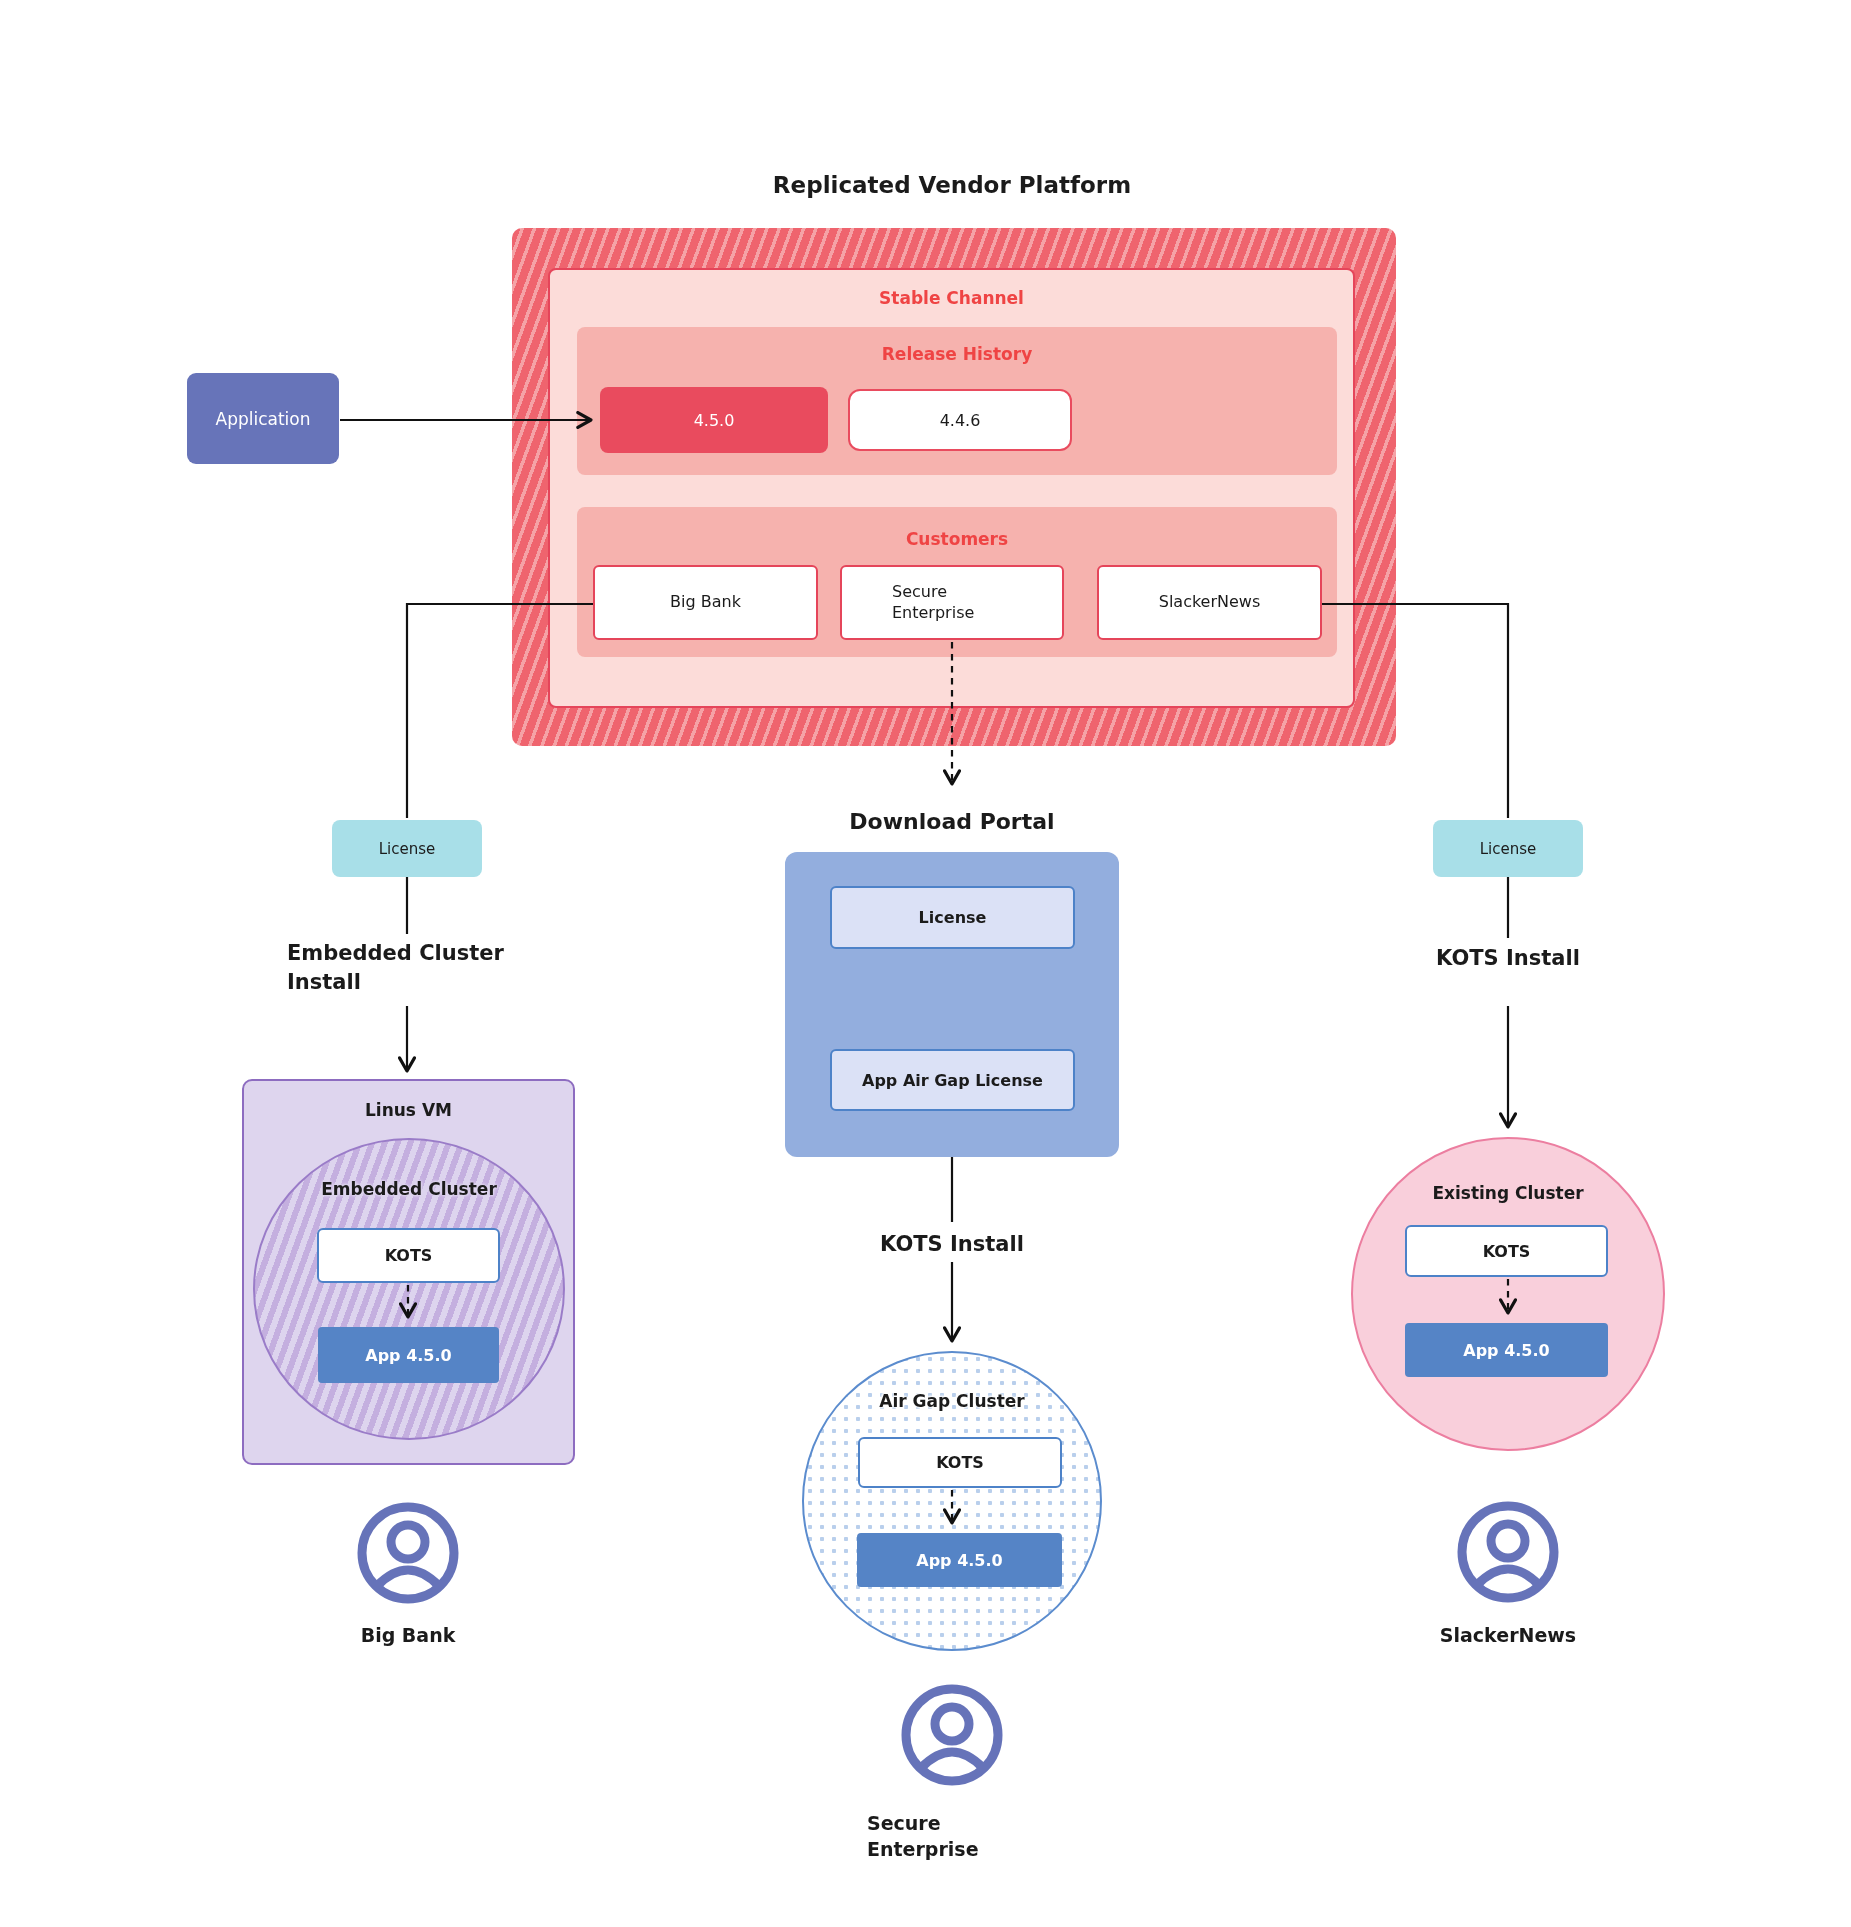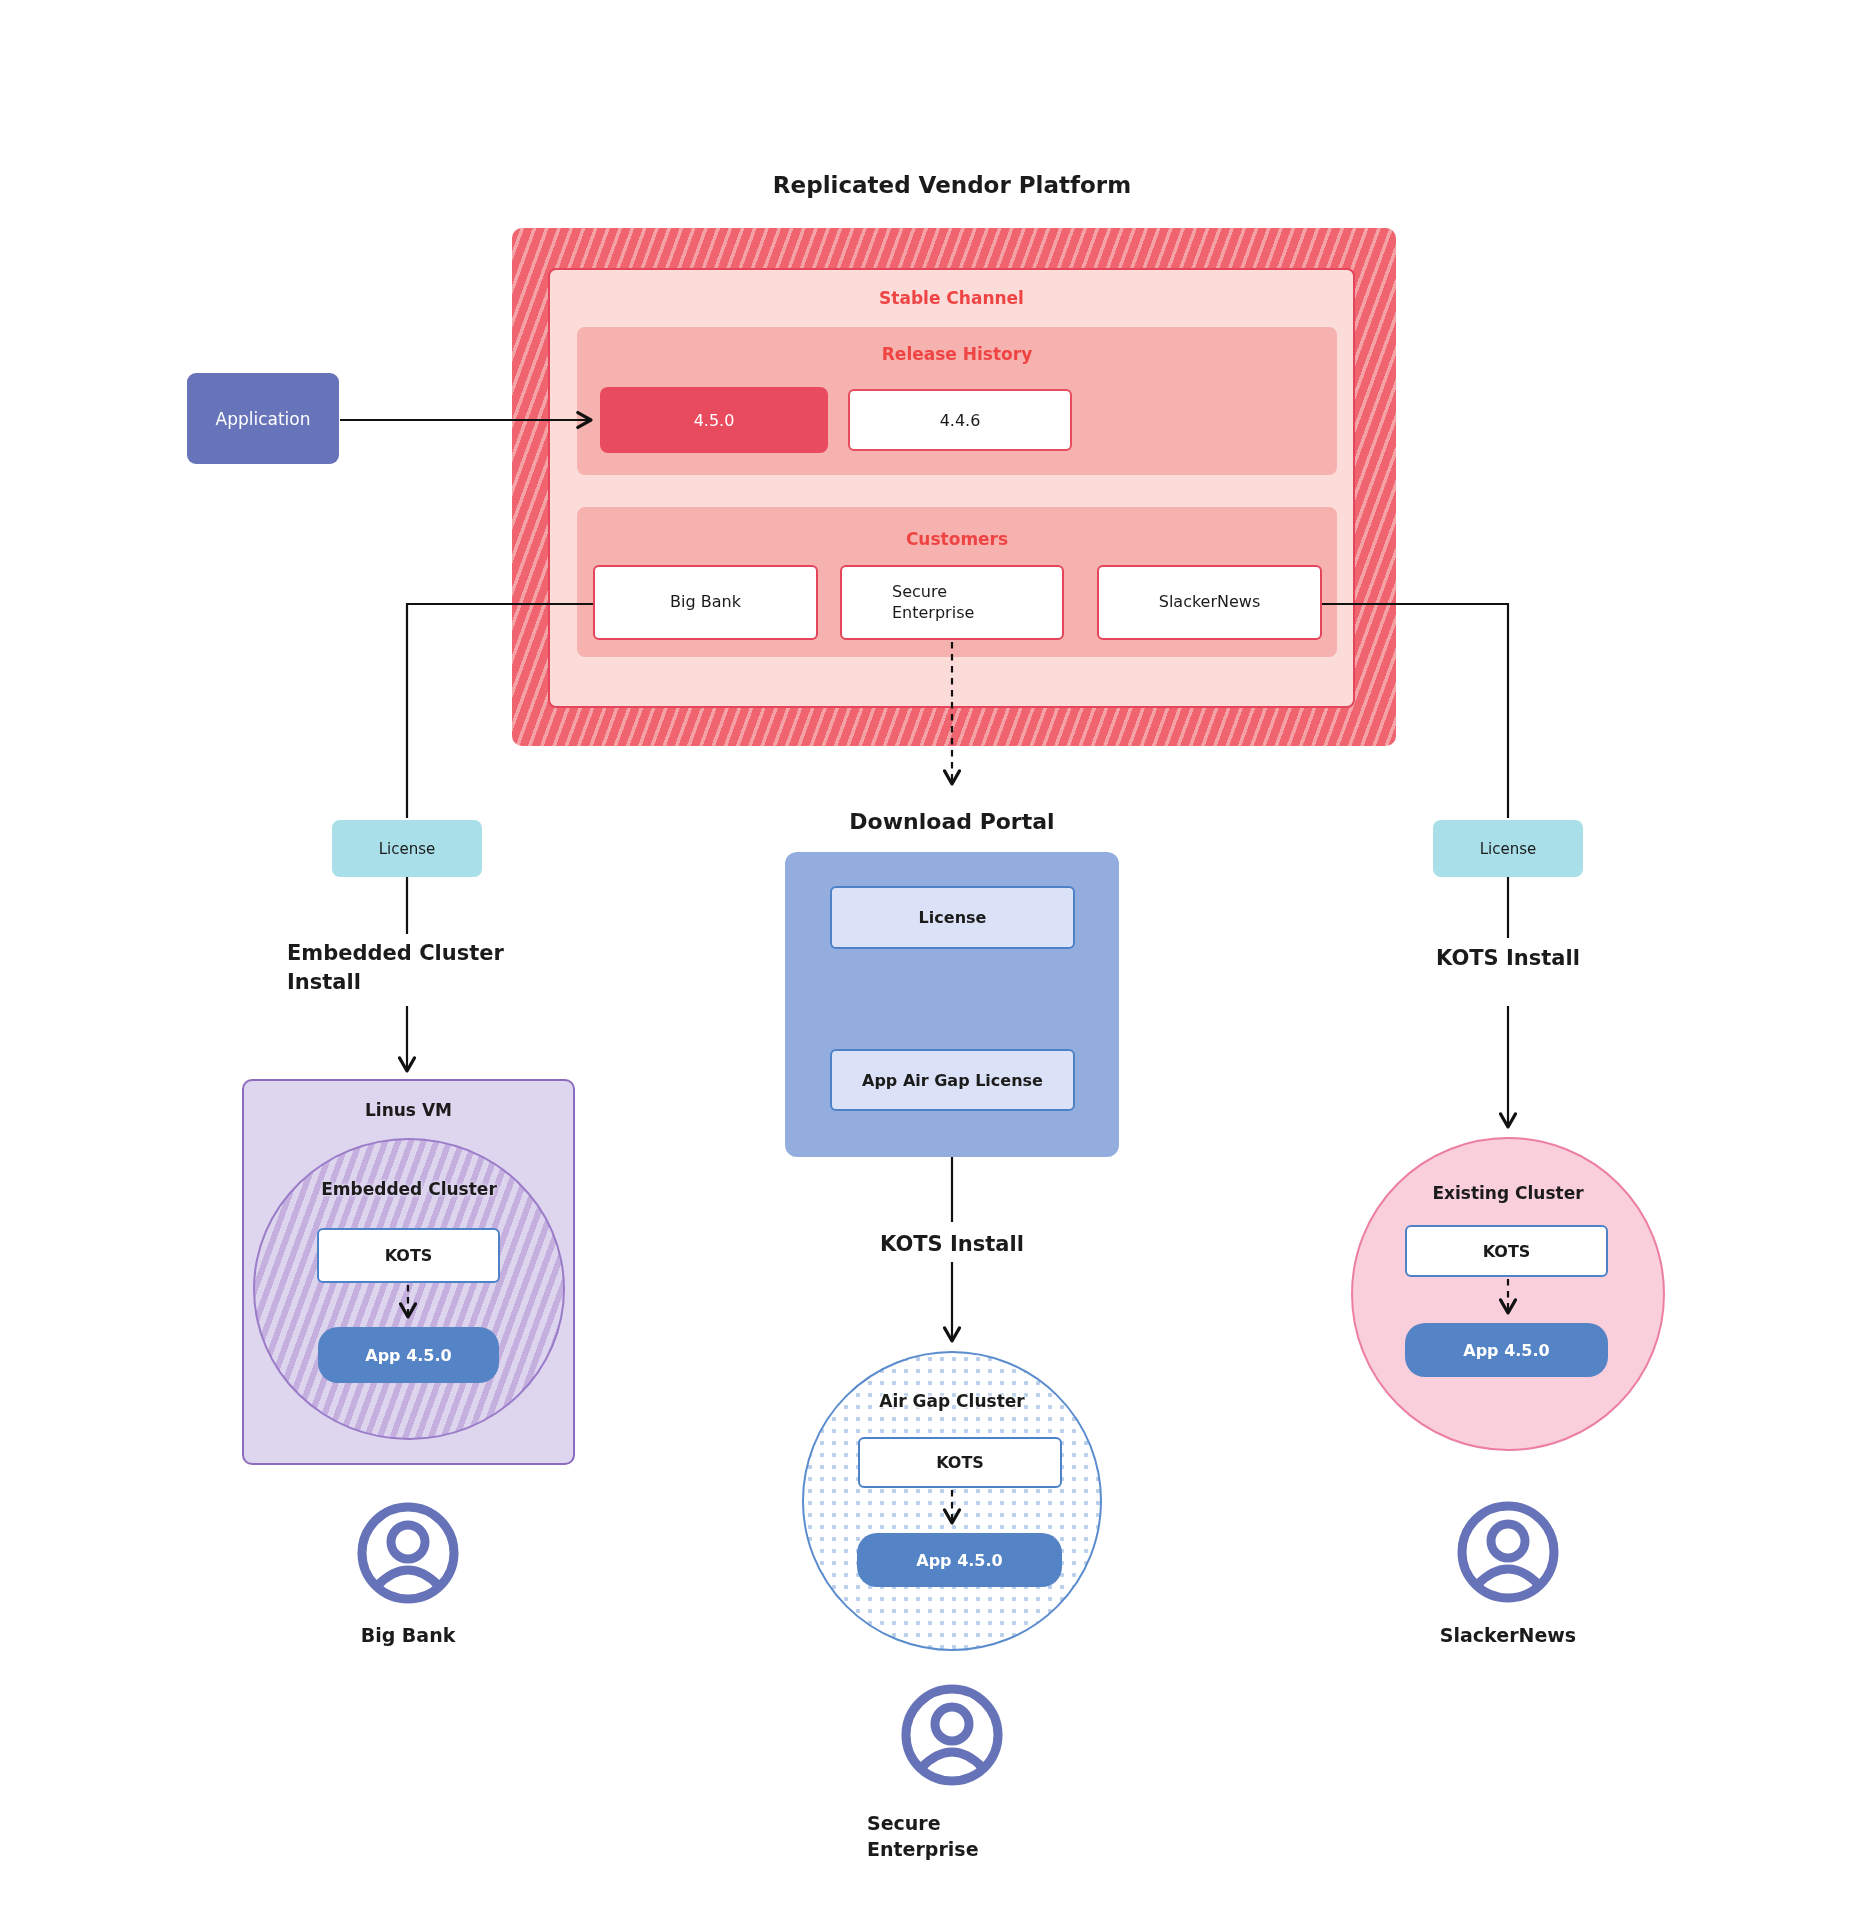--- a/index.html
+++ b/index.html
@@ -18,21 +18,21 @@
   }
   #stable-box{
     left:548px;top:268px;width:807px;height:440px;border-radius:8px;
     background:#fcdcd9;border:2px solid #e5455a;box-sizing:border-box;
   }
   .section-label{font-size:17px;font-weight:600;color:#ef4444;}
   #stable-label{left:548px;top:286px;width:807px;height:24px;}
   #release-box{left:577px;top:327px;width:760px;height:148px;border-radius:8px;background:#f6b2ae;}
   #release-label{left:577px;top:343px;width:760px;height:22px;}
   #btn-450{left:600px;top:387px;width:228px;height:66px;border-radius:8px;background:#e94b5e;color:#ffffff;font-size:16px;}
-  #btn-446{left:848px;top:389px;width:224px;height:62px;border-radius:6px;background:#ffffff;border:2px solid #e94b5e;box-sizing:border-box;font-size:16px;}
+  #btn-446{left:848px;top:389px;width:224px;height:62px;border-radius:12px;background:#ffffff;border:2px solid #e94b5e;box-sizing:border-box;font-size:16px;}
   #customers-box{left:577px;top:507px;width:760px;height:150px;border-radius:8px;background:#f6b2ae;}
   #customers-label{left:577px;top:528px;width:760px;height:22px;}
   .customer-card{top:565px;height:75px;background:#ffffff;border:2px solid #e5455a;box-sizing:border-box;border-radius:6px;font-size:16px;line-height:1.3;}
   #cust-bigbank{left:593px;width:225px;}
   #cust-secure{left:840px;width:224px;}
   #cust-slacker{left:1097px;width:225px;}
   .narrow{display:inline-block;width:120px;}
 
   #application-box{left:187px;top:373px;width:152px;height:91px;border-radius:9px;background:#6774b9;color:#ffffff;font-size:17px;}
 
@@ -57,21 +57,21 @@
   #linus-box{left:242px;top:1079px;width:333px;height:386px;border-radius:10px;background:#ded5ee;border:2px solid #8d6cc0;box-sizing:border-box;}
   #linus-label{left:242px;top:1098px;width:333px;height:24px;font-size:17px;font-weight:600;}
   #embedded-circle{
     left:253px;top:1138px;width:312px;height:302px;border-radius:50%;
     background:repeating-linear-gradient(110deg,#c4afdf 0 6px,#ddd4ee 6px 12px);
     border:2px solid #9a7cc8;box-sizing:border-box;
   }
   #lbl-embedded-cluster{left:289px;top:1176px;width:240px;height:26px;font-size:17px;font-weight:600;
     text-shadow:0 0 3px #ded5ee,0 0 4px #ded5ee,1px 1px 2px #ded5ee,-1px -1px 2px #ded5ee;}
   .kots-card{background:#ffffff;border:2px solid #4d82c8;box-sizing:border-box;border-radius:6px;font-size:16px;font-weight:600;}
-  .app-card{background:#5584c6;border-radius:20px;color:#ffffff;font-size:16px;font-weight:600;}
+  .app-card{background:#5584c6;border-radius:4px;color:#ffffff;font-size:16px;font-weight:600;}
   #kots-embedded{left:317px;top:1228px;width:183px;height:55px;}
   #app-embedded{left:318px;top:1327px;width:181px;height:56px;}
 
   
   #airgap-circle{
     left:802px;top:1351px;width:300px;height:300px;border-radius:50%;
     background-color:#ffffff;
     background-image:radial-gradient(#b9cfec 2.1px,rgba(0,0,0,0) 2.2px);
     background-size:12px 12px;
     border:2px solid #5b8cce;box-sizing:border-box;

